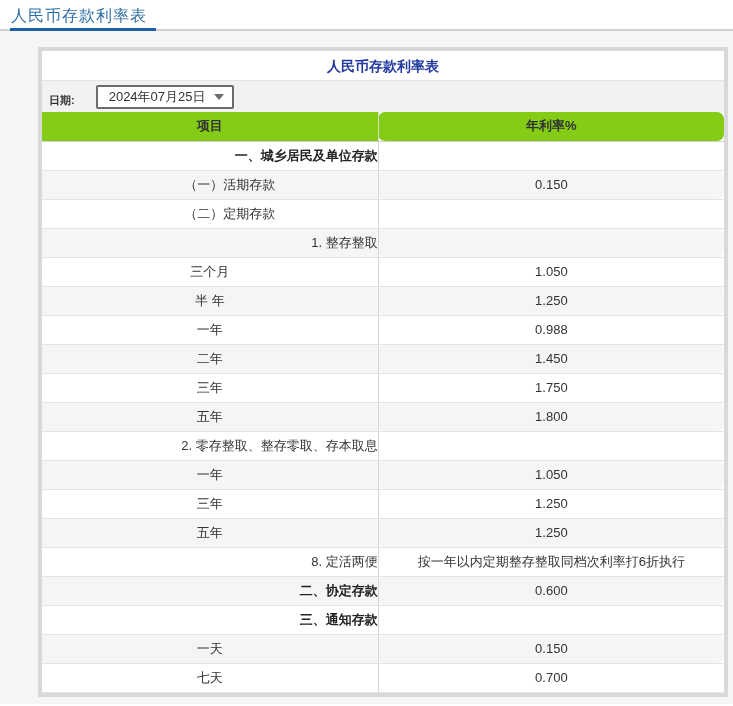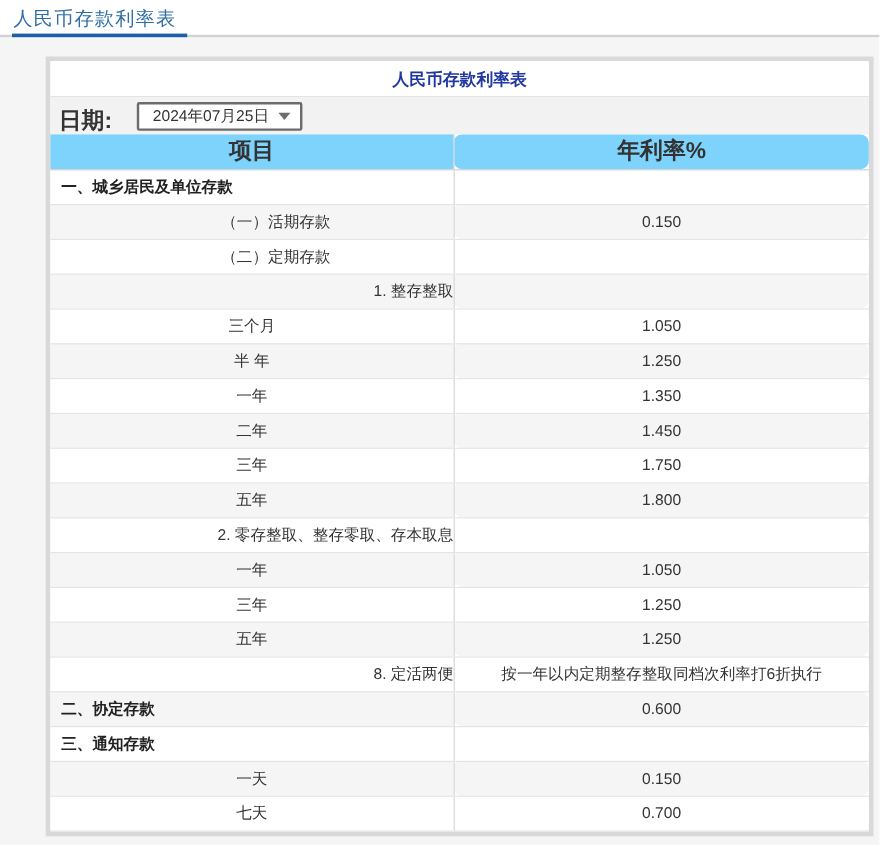--- a/index.html
+++ b/index.html
@@ -58,21 +58,21 @@
 
   
   .date-row {
     height: 31px;
     background: #f2f2f2;
     display: flex;
     align-items: center;
     padding-left: 7px;
   }
   .date-label {
-    font-size: 19px;
+    font-size: 11px;
     font-weight: bold;
     color: #333333;
     margin-top: 8px;
   }
   .date-select {
     margin-left: 21px;
     width: 138px;
     height: 24px;
     background: #ffffff;
     border: 2px solid #6b6b6b;
@@ -99,42 +99,42 @@
   
   table.rate-table {
     width: 100%;
     border-collapse: collapse;
     table-layout: fixed;
   }
   .rate-table col.c1 { width: 49.3%; }
   .rate-table col.c2 { width: 50.7%; }
   .rate-table th {
     height: 29px;
-    background: #7dd3fc;
-    font-size: 19px;
+    background: #84cc16;
+    font-size: 13px;
     font-weight: bold;
     color: #333333;
     text-align: center;
     border-bottom: 1px solid #cfcfcf;
   }
   .rate-table td {
     height: 28px;
     line-height: 28px;
     font-size: 13px;
     color: #333333;
     border-bottom: 1px solid #e4e4e4;
     overflow: hidden;
     white-space: nowrap;
   }
   .rate-table th.rc, .rate-table td.rc { border-left: 1px solid #d6d6d6; border-radius: 7px; }
   .rate-table td.rc { text-align: center; }
   tr.alt td { background: #f5f5f5; }
   tr.plain td { background: #ffffff; }
 
-  tr.section td.ci { font-weight: bold; padding-left: 9px; text-align: left; color: #222222; }
+  tr.section td.ci { font-weight: bold; padding-left: 9px; text-align: right; color: #222222; }
   tr.sub1 td.ci    { padding-left: 40px; text-align: center; }
   tr.sub2 td.ci    { padding-left: 68px; text-align: right; }
   tr.term td.ci    { text-align: center; }
 </style>
 </head>
 <body>
 
 <div class="page-header">
   <span class="page-title">人民币存款利率表</span>
   <div class="underline-accent"></div>
@@ -190,21 +190,21 @@
     <td class="rc">1.050</td>
   </tr>
 
   <tr class="alt term">
     <td class="ci">半 年</td>
     <td class="rc">1.250</td>
   </tr>
 
   <tr class="plain term">
     <td class="ci">一年</td>
-    <td class="rc">1.350</td>
+    <td class="rc">0.988</td>
   </tr>
 
   <tr class="alt term">
     <td class="ci">二年</td>
     <td class="rc">1.450</td>
   </tr>
 
   <tr class="plain term">
     <td class="ci">三年</td>
     <td class="rc">1.750</td>

